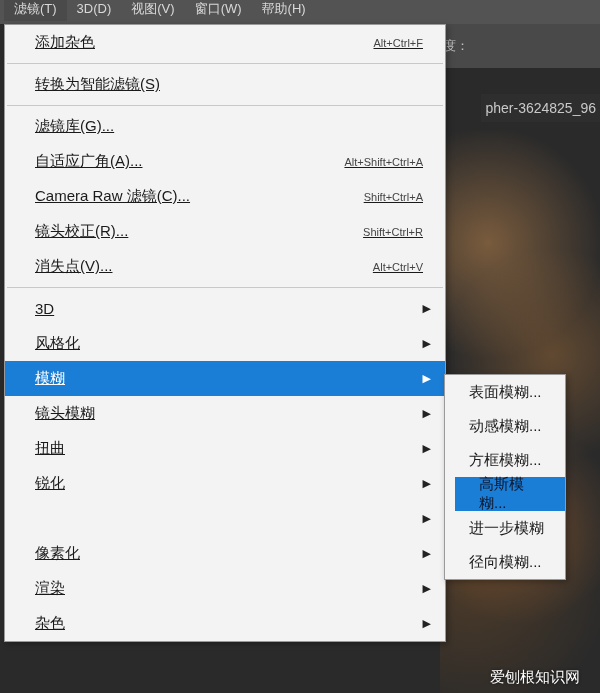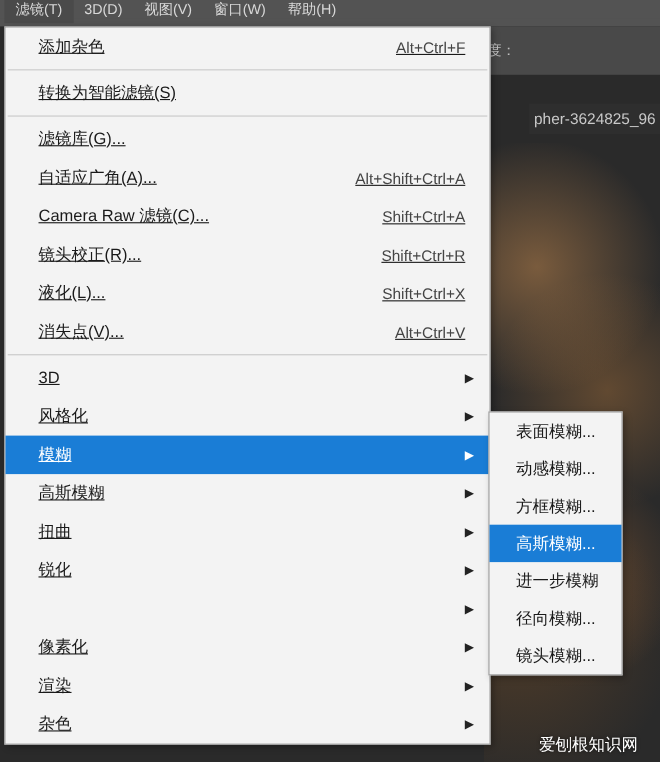--- a/index.html
+++ b/index.html
@@ -95,21 +95,21 @@
     }
     .menu-row.highlight {
       background: #1a7dd6;
       color: #fff;
     }
     .menu-label {
       flex: 1;
     }
     .menu-shortcut {
       color: #444;
-      font-size: 14px;
+      font-size: 11px;
     }
     .menu-arrow {
       position: absolute;
       right: 14px;
       font-size: 11px;
       color: #222;
     }
     .menu-row.highlight .menu-arrow {
       color: #fff;
     }
@@ -130,21 +130,22 @@
       color: #1a1a1a;
     }
     .sub-row {
       display: flex;
       align-items: center;
       height: 34px;
       padding: 0 14px 0 24px;
     }
     .sub-row.highlight {
       background: #1a7dd6;
-      color: #ffffff;
+      color: #0f172a;
+      margin-left: 10px;
     }
     .watermark {
       position: absolute;
       bottom: 6px;
       right: 20px;
       color: #fff;
       font-size: 15px;
       font-family: "SimSun", serif;
       text-shadow: 0 0 3px rgba(0,0,0,0.8);
     }
@@ -186,42 +187,38 @@
   </div>
   <div class="menu-row">
     <span class="menu-label">Camera Raw 滤镜(C)...</span>
     <span class="menu-shortcut">Shift+Ctrl+A</span>
   </div>
   <div class="menu-row">
     <span class="menu-label">镜头校正(R)...</span>
     <span class="menu-shortcut">Shift+Ctrl+R</span>
   </div>
   <div class="menu-row">
-    <span class="menu-label">液化(L)...</span>
-    <span class="menu-shortcut">Shift+Ctrl+X</span>
-  </div>
-  <div class="menu-row">
     <span class="menu-label">消失点(V)...</span>
     <span class="menu-shortcut">Alt+Ctrl+V</span>
   </div>
   <div class="menu-sep"></div>
   <div class="menu-row">
     <span class="menu-label">3D</span>
     <span class="menu-arrow">▶</span>
   </div>
   <div class="menu-row">
     <span class="menu-label">风格化</span>
     <span class="menu-arrow">▶</span>
   </div>
   <div class="menu-row highlight">
     <span class="menu-label">模糊</span>
     <span class="menu-arrow">▶</span>
   </div>
   <div class="menu-row">
-    <span class="menu-label">高斯模糊</span>
+    <span class="menu-label">镜头模糊</span>
     <span class="menu-arrow">▶</span>
   </div>
   <div class="menu-row">
     <span class="menu-label">扭曲</span>
     <span class="menu-arrow">▶</span>
   </div>
   <div class="menu-row">
     <span class="menu-label">锐化</span>
     <span class="menu-arrow">▶</span>
   </div>
@@ -254,20 +251,17 @@
   </div>
   <div class="sub-row highlight">
     <span>高斯模糊...</span>
   </div>
   <div class="sub-row">
     <span>进一步模糊</span>
   </div>
   <div class="sub-row">
     <span>径向模糊...</span>
   </div>
-  <div class="sub-row">
-    <span>镜头模糊...</span>
-  </div>
 </div>
 
 <div class="watermark">
   <div>爱刨根知识网</div>
 </div>
 
 </body></html>

